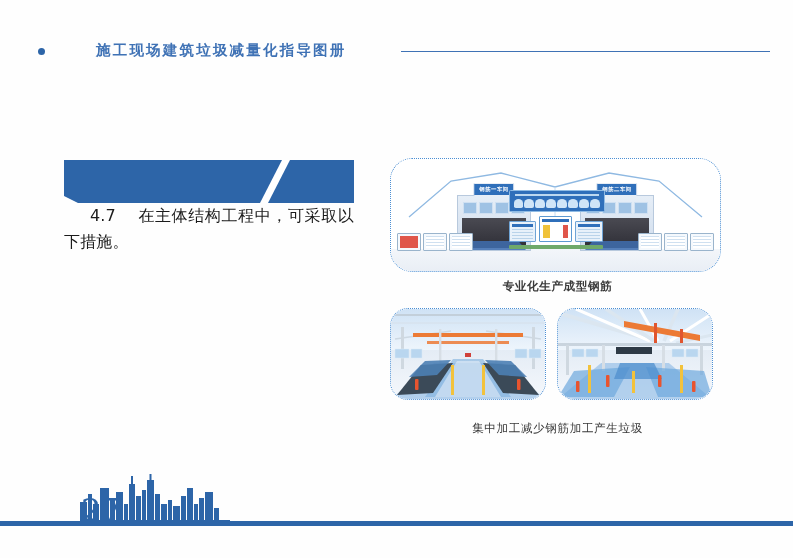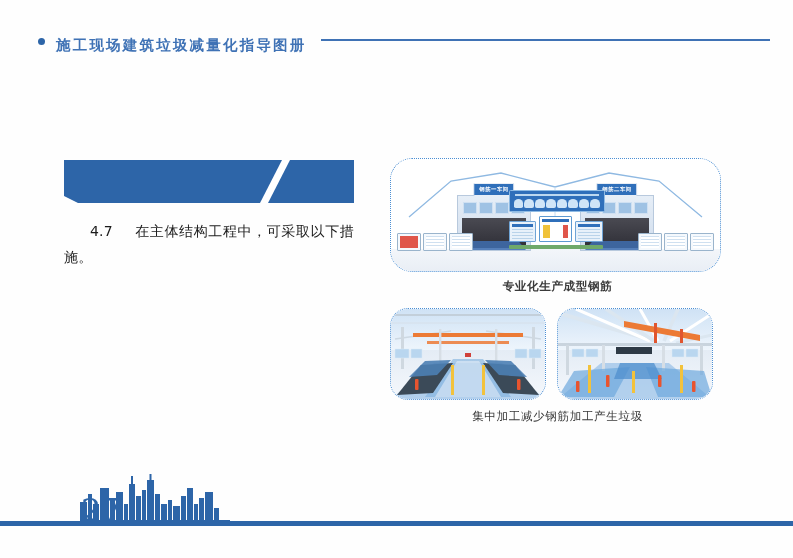--- a/index.html
+++ b/index.html
@@ -21,20 +21,22 @@
     background: #fefefe;
     overflow: hidden;
   }
 
   
   .header {
     position: absolute;
     left: 38px; top: 36px;
     width: 732px; height: 28px;
     display: flex;
+    align-items: center;
+    gap: 40px;
   }
   .header-bullet {
     width: 7px; height: 7px;
     border-radius: 50%;
     background: #2d65a8;
     flex: 0 0 auto;
     margin-right: 11px;
     margin-top: 2px;
   }
   .header-title {
@@ -69,22 +71,21 @@
   .banner-slash {
     position: absolute;
     top: 0;
     left: 196px;
     width: 52px;
     height: 43px;
     background: #ffffff;
     clip-path: polygon(22px 0, 30px 0, 8px 100%, 0 100%);
   }
   .body-text {
-    margin-top: 16px;
-    font-size: 14px;
+    font-size: 16px;
     line-height: 25.5px;
     color: #1b1b1b;
     text-align: justify;
     font-family: "DejaVu Sans", "Liberation Sans", sans-serif;
     letter-spacing: 0.15px;
   }
   .para {
     margin: 0 0 2px 0;
   }
   .para .indent { display: inline-block; width: 26px; }
@@ -407,21 +408,21 @@
 
             <rect x="48" y="66" width="3.5" height="12" rx="1" fill="#e8542f"></rect>
             <rect x="100" y="66" width="3.5" height="12" rx="1" fill="#e8542f"></rect>
             <rect x="18" y="72" width="3.5" height="11" rx="1" fill="#e8542f"></rect>
             <rect x="134" y="72" width="3.5" height="11" rx="1" fill="#e8542f"></rect>
           </svg>
         </div>
       </div>
     </div>
 
-    <div class="fig-caption" style="margin-top:9px;">集中加工减少钢筋加工产生垃圾</div>
+    <div class="fig-caption" style="margin-top:21px;">集中加工减少钢筋加工产生垃圾</div>
   </div>
 
   <div class="footer">
     <div class="footer-rule"></div>
     <div class="page-num">27</div>
     <svg class="skyline" viewBox="0 0 150 50" preserveAspectRatio="none">
       <g fill="#2d65a8">
         <rect x="0" y="28" width="7" height="22"></rect>
         <rect x="8" y="20" width="4" height="30"></rect>
         <rect x="13" y="30" width="6" height="20"></rect>

